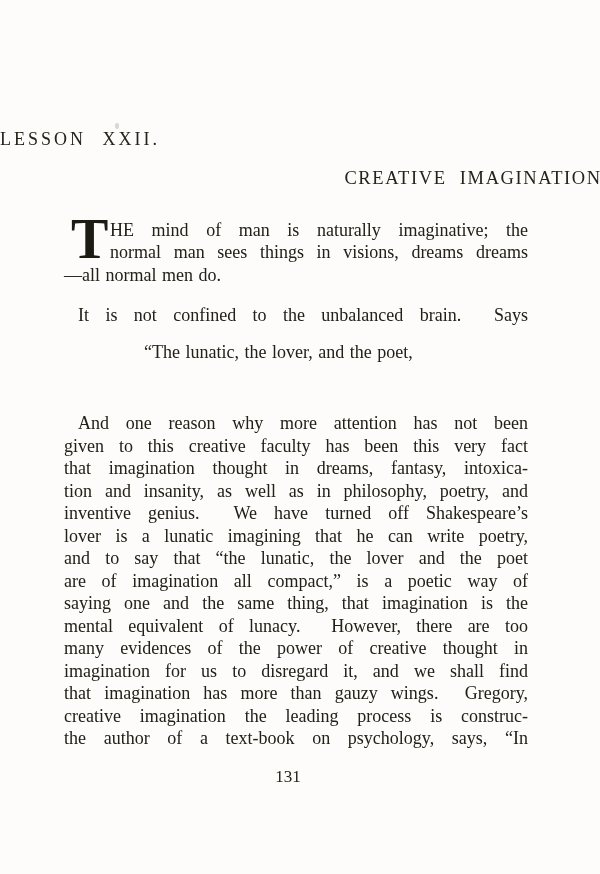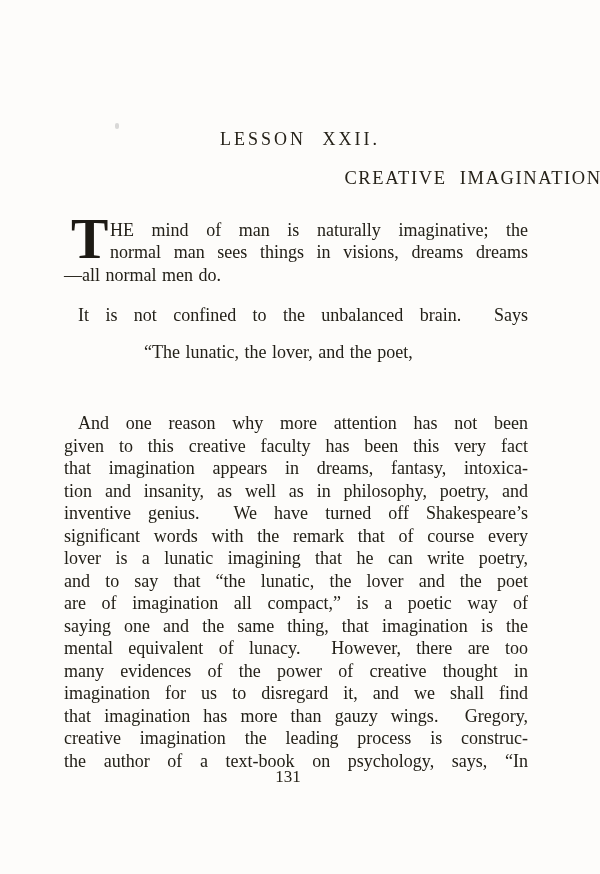--- a/index.html
+++ b/index.html
@@ -11,21 +11,21 @@
   .page {
     position: relative;
     width: 600px; height: 874px;
     background: #fdfcfa;
     color: #232018;
     overflow: hidden;
   }
   .lesson-heading {
     position: absolute;
     left: 0; width: 600px; top: 128px;
-    text-align: center;
+    text-align: left;
     font-size: 18px;
     letter-spacing: 3px;
     word-spacing: 9px;
     line-height: 22px;
     color: #262219;
   }
   .chapter-title {
     position: absolute;
     left: 8px; width: 600px; top: 167px;
     text-align: right;
@@ -111,24 +111,23 @@
     <div class="line indent">It is not confined to the unbalanced brain.&nbsp; Says</div>
   </div>
 
   <div class="para quote-block">
     <div class="quote-line">“The lunatic, the lover, and the poet,</div>
   </div>
 
   <div class="para para-3">
     <div class="line indent">And one reason why more attention has not been</div>
     <div class="line">given to this creative faculty has been this very fact</div>
-    <div class="line">that imagination appears in dreams, fantasy, intoxica-</div>
+    <div class="line">that imagination thought in dreams, fantasy, intoxica-</div>
     <div class="line">tion and insanity, as well as in philosophy, poetry, and</div>
     <div class="line">inventive genius.&nbsp; We have turned off Shakespeare’s</div>
-    <div class="line">significant words with the remark that of course every</div>
     <div class="line">lover is a lunatic imagining that he can write poetry,</div>
     <div class="line">and to say that “the lunatic, the lover and the poet</div>
     <div class="line">are of imagination all compact,” is a poetic way of</div>
     <div class="line">saying one and the same thing, that imagination is the</div>
     <div class="line">mental equivalent of lunacy.&nbsp; However, there are too</div>
     <div class="line">many evidences of the power of creative thought in</div>
     <div class="line">imagination for us to disregard it, and we shall find</div>
     <div class="line">that imagination has more than gauzy wings.&nbsp; Gregory,</div>
     <div class="line">creative imagination the leading process is construc-</div>
     <div class="line">the author of a text-book on psychology, says, “In</div>

